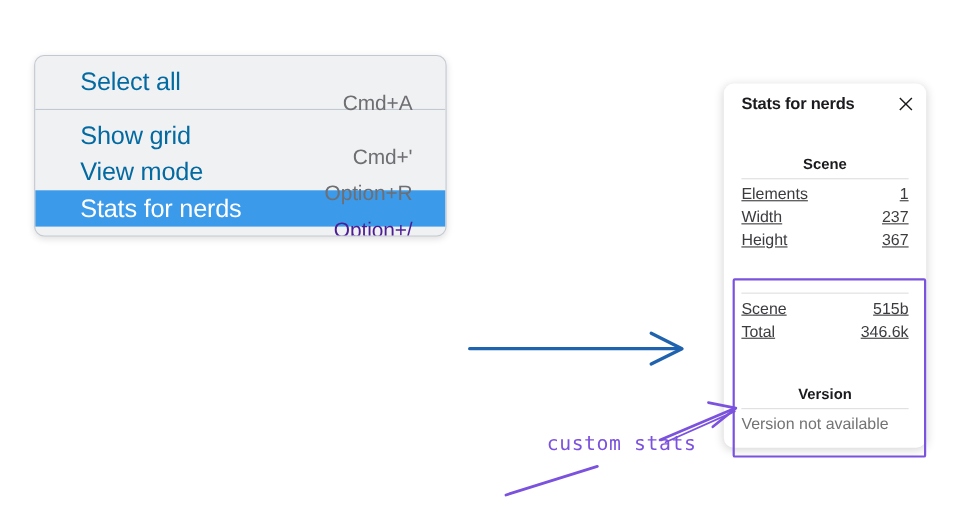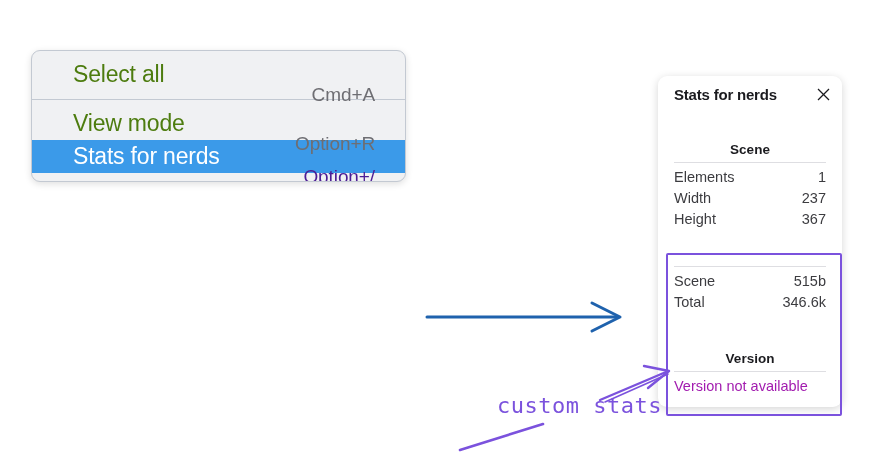--- a/index.html
+++ b/index.html
@@ -38,21 +38,21 @@
   .menu-item {
     display: flex;
     align-items: center;
     justify-content: space-between;
     padding: 4px 30px 4px 41px;
     height: 33px;
     box-sizing: border-box;
   }
   .menu-item .mi-label {
     font-size: 23px;
-    color: #4d7c0f;
+    color: #0369a1;
     letter-spacing: -0.2px;
     white-space: nowrap;
   }
   .menu-item .mi-shortcut {
     font-size: 19px;
     color: #6e6e73;
     letter-spacing: -0.1px;
     white-space: nowrap;
     margin-top: 40px;
   }
@@ -108,25 +108,26 @@
     background: #dedee2;
     margin-bottom: 3px;
   }
   .stat-row {
     display: flex;
     justify-content: space-between;
     align-items: baseline;
     font-size: 14.5px;
     color: #3c3c40;
     padding: 2.5px 0;
+    text-decoration: underline;
   }
   .stat-row .sv { color: #3c3c40; }
   .stat-note {
     font-size: 14.5px;
-    color: #a21caf;
+    color: #737373;
     padding: 3px 0 1px 0;
   }
 
   #highlight-box {
     position: absolute;
     left: 666px;
     top: 253px;
     width: 176px;
     height: 163px;
     border: 2px solid #7b52dd;
@@ -140,37 +141,41 @@
     position: absolute;
     left: 0; top: 0;
     width: 873px; height: 461px;
     pointer-events: none;
   }
   #handwriting {
     position: absolute;
     left: 497px;
     top: 393px;
     font-family: "DejaVu Sans Mono", monospace;
-    font-size: 22px;
+    font-size: 18px;
     color: #7b52dd;
     letter-spacing: 0.5px;
     white-space: nowrap;
   }
 </style>
 </head>
 <body>
 
 <div id="context-menu">
     <div class="menu-section">
       <div class="menu-item">
         <span class="mi-label">Select all</span>
         <span class="mi-shortcut">Cmd+A</span>
       </div>
     </div>
     <div class="menu-section">
+      <div class="menu-item">
+        <span class="mi-label">Show grid</span>
+        <span class="mi-shortcut">Cmd+'</span>
+      </div>
       <div class="menu-item">
         <span class="mi-label">View mode</span>
         <span class="mi-shortcut">Option+R</span>
       </div>
       <div class="menu-item selected">
         <span class="mi-label">Stats for nerds</span>
         <span class="mi-shortcut">Option+/</span>
       </div>
     </div>
   </div>

